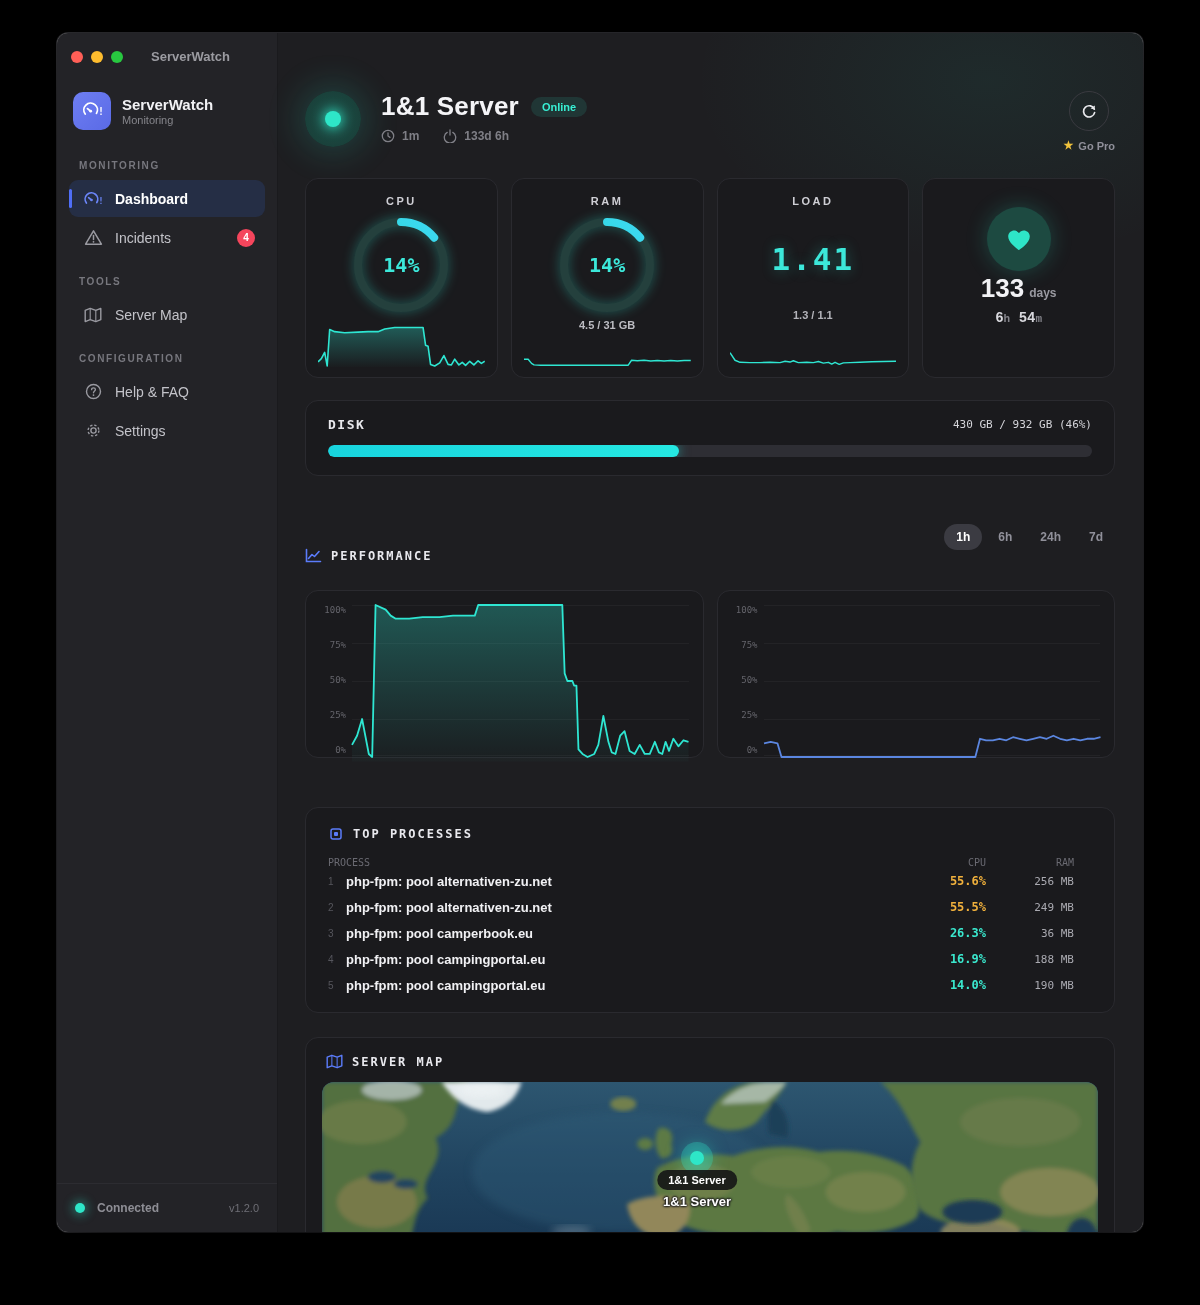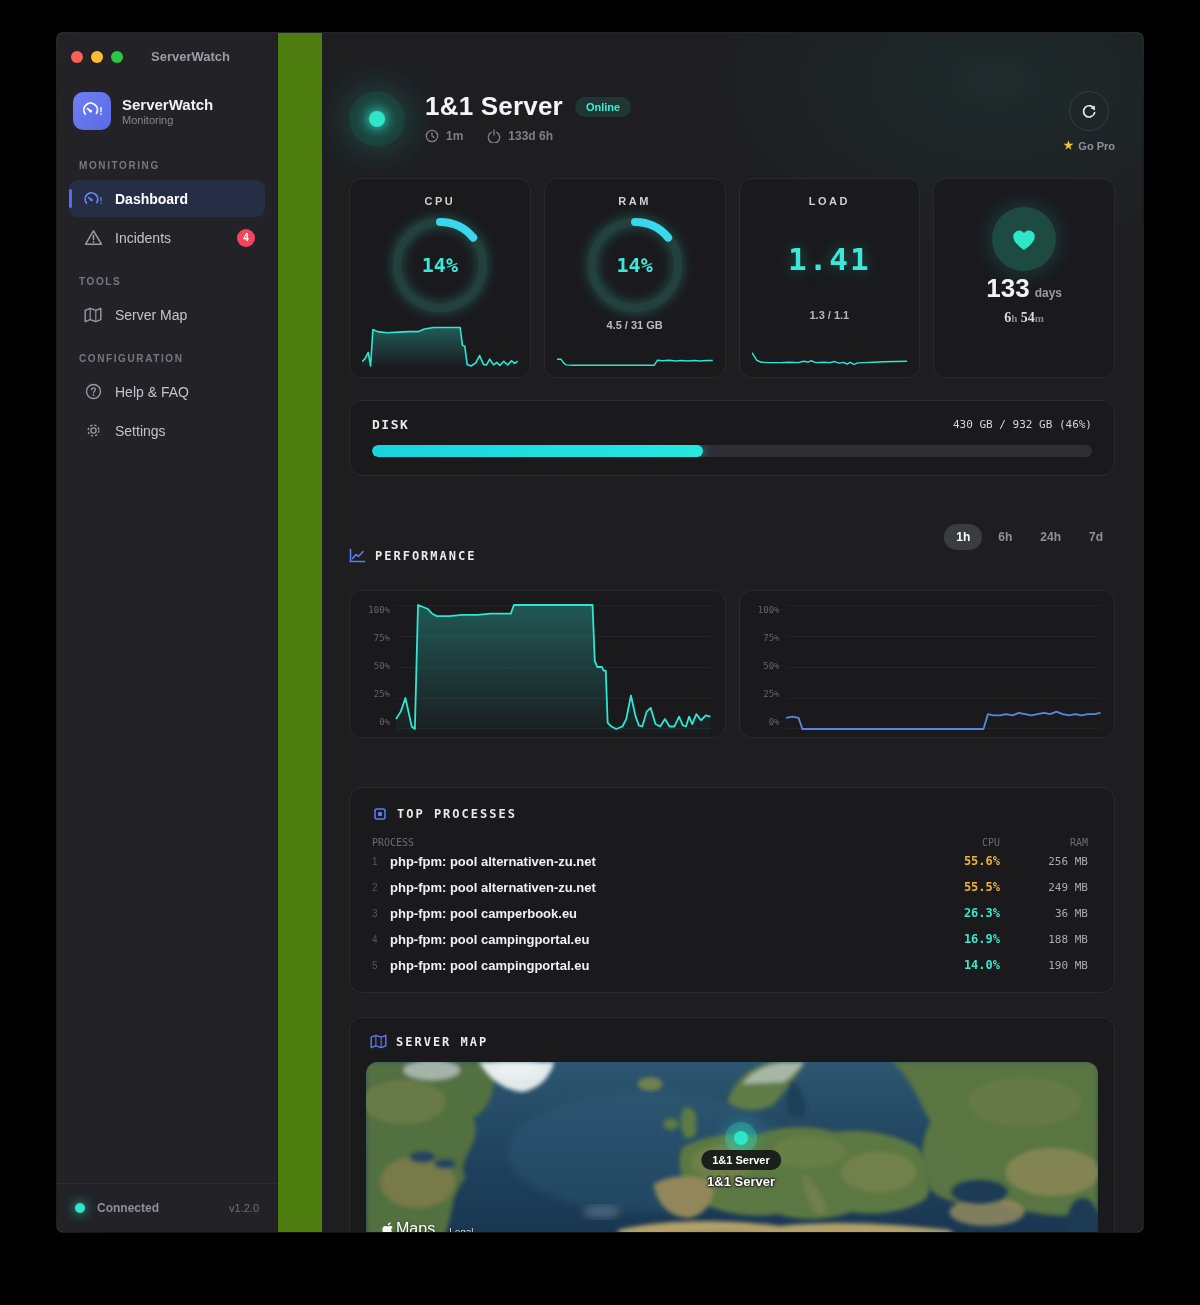--- a/index.html
+++ b/index.html
@@ -1,20 +1,20 @@
 <!DOCTYPE html>
 <html><head>
 <meta charset="utf-8">
 <style>
   * { margin:0; padding:0; box-sizing:border-box; }
   html,body { width:1200px; height:1305px; background:#000; font-family:"Liberation Sans", sans-serif; overflow:hidden; }
 
   .window { position:absolute; left:57px; top:33px; width:1086px; height:1199px;
-    background:#4d7c0f; border-radius:6px; overflow:hidden; display:flex;
-    box-shadow:0 30px 80px rgba(0,0,0,.75), 0 0 0 1px #2d2d31;gap:44px; }
+    background:#a3a3a3; border-radius:11px; overflow:hidden; display:flex;
+    box-shadow:0 30px 80px rgba(0,0,0,.75), 0 0 0 1px #2d2d31; }
 
   
   .sidebar { width:221px; flex:0 0 221px; background:#232327; display:flex; flex-direction:column;
     border-right:1px solid #1a1a1d; }
   .titlebar { display:flex; align-items:center; padding:16px 14px 6px 14px; }
   .light { width:12px; height:12px; border-radius:50%; margin-right:8px; }
   .light.red{ background:#ff5f57; } .light.yellow{ background:#febc2e; } .light.green{ background:#28c840; }
   .win-title { margin-left:20px; font-size:13px; font-weight:bold; color:#9b9ba1; }
 
   .brand { display:flex; align-items:center; gap:11px; padding:22px 16px 10px 16px; }
@@ -71,50 +71,50 @@
   .stat-detail { font-size:11px; font-weight:bold; color:#bcbcc2; margin-top:4px; }
   .spark { position:absolute; left:12px; right:12px; bottom:10px; }
   .spark svg { width:100%; display:block; }
   .load-value { font-family:"DejaVu Sans Mono", monospace; font-size:31px; font-weight:bold; color:#3ce8da;
     margin-top:34px; text-shadow:0 0 14px rgba(46,230,210,.35); letter-spacing:2px; }
   .load-detail { font-size:11px; font-weight:bold; color:#b4b4ba; margin-top:32px; }
   .heart-circle { width:64px; height:64px; border-radius:50%; background:#1d4a41; margin-top:14px;
     display:flex; align-items:center; justify-content:center; box-shadow:0 0 22px rgba(46,230,200,.22); }
   .uptime-days { margin-top:2px; color:#f2f2f5; font-size:26px; font-weight:bold; }
   .uptime-days .unit { font-size:12px; font-weight:bold; color:#9a9aa1; margin-left:5px; }
-  .uptime-hm { margin-top:6px; font-family:Liberation Serif, serif; font-size:14px; font-weight:bold; color:#d8d8dd; }
+  .uptime-hm { margin-top:6px; font-family:Liberation Mono, monospace; font-size:14px; font-weight:bold; color:#d8d8dd; }
   .uptime-hm .unit { color:#84848b; font-size:11px; }
 
   
   .disk-card { margin-top:22px; padding:16px 22px 18px 22px; }
   .disk-row { display:flex; align-items:center; }
   .disk-label { font-family:"DejaVu Sans Mono", monospace; font-size:13px; font-weight:bold; color:#e8e8ec; letter-spacing:1.5px; }
   .disk-detail { margin-left:auto; font-family:"DejaVu Sans Mono", monospace; font-size:11px; color:#d5d5da; }
   .disk-track { margin-top:13px; height:12px; border-radius:7px; background:#2e2e34; overflow:hidden; }
   .disk-fill { height:100%; border-radius:7px; background:linear-gradient(90deg,#18d4de,#25e8e2);
     box-shadow:0 0 12px rgba(37,230,226,.55); }
 
   
   .perf-header { margin-top:34px; display:flex; align-items:center; }
   .section-title { font-family:"DejaVu Sans Mono", monospace; font-size:12px; font-weight:bold; letter-spacing:2px; color:#e9e9ee; }
   .perf-title-wrap { display:flex; align-items:flex-end; gap:9px;margin-top:38px; }
   .range-tabs { margin-left:auto; display:flex; align-items:center; gap:4px; }
   .range-tab { font-size:12px; font-weight:bold; color:#90909a; padding:6px 12px; border-radius:15px; cursor:pointer; }
   .range-tab.active { background:#3b3b42; color:#ffffff; }
 
   .charts-grid { display:grid; grid-template-columns:1fr 1fr; gap:13px; margin-top:27px; }
-  .chart-card { height:148px; padding:14px 14px 8px 10px; display:flex; }
+  .chart-card { height:168px; padding:14px 14px 0 10px; display:flex; }
   .ylabels { width:36px; display:flex; flex-direction:column; justify-content:space-between; align-items:flex-end;
     padding:0 6px 2px 0; font-family:"DejaVu Sans Mono", monospace; font-size:9px; color:#64646b; }
   .chart-area { flex:1; position:relative; }
   .gridline { position:absolute; left:0; right:0; height:1px; background:rgba(255,255,255,.045); }
   .chart-area svg { position:absolute; inset:0; width:100%; height:100%; overflow:visible; }
 
   
-  .proc-card { margin-top:49px; padding:18px 26px 14px 22px; }
+  .proc-card { margin-top:49px; padding:18px 40px 14px 22px; }
   .proc-header { display:flex; align-items:center; gap:9px; }
   .proc-cols { display:flex; margin-top:15px; font-family:"DejaVu Sans Mono", monospace; font-size:10px; color:#6a6a72; }
   .proc-cols .c-name { flex:1; }
   .c-cpu { width:76px; text-align:right; } .c-ram { width:88px; text-align:right; }
   .proc-row { display:flex; align-items:center; height:26px; }
   .proc-idx { width:18px; font-size:10px; color:#56565d; }
   .proc-name { flex:1; font-size:13px; font-weight:bold; color:#f1f1f4; }
   .proc-cpu { width:76px; text-align:right; font-family:"DejaVu Sans Mono", monospace; font-size:12px; font-weight:bold; }
   .proc-cpu.high { color:#f0b03c; } .proc-cpu.normal { color:#3ae8ce; }
   .proc-ram { width:88px; text-align:right; font-family:"DejaVu Sans Mono", monospace; font-size:11px; color:#aaaab1; }

